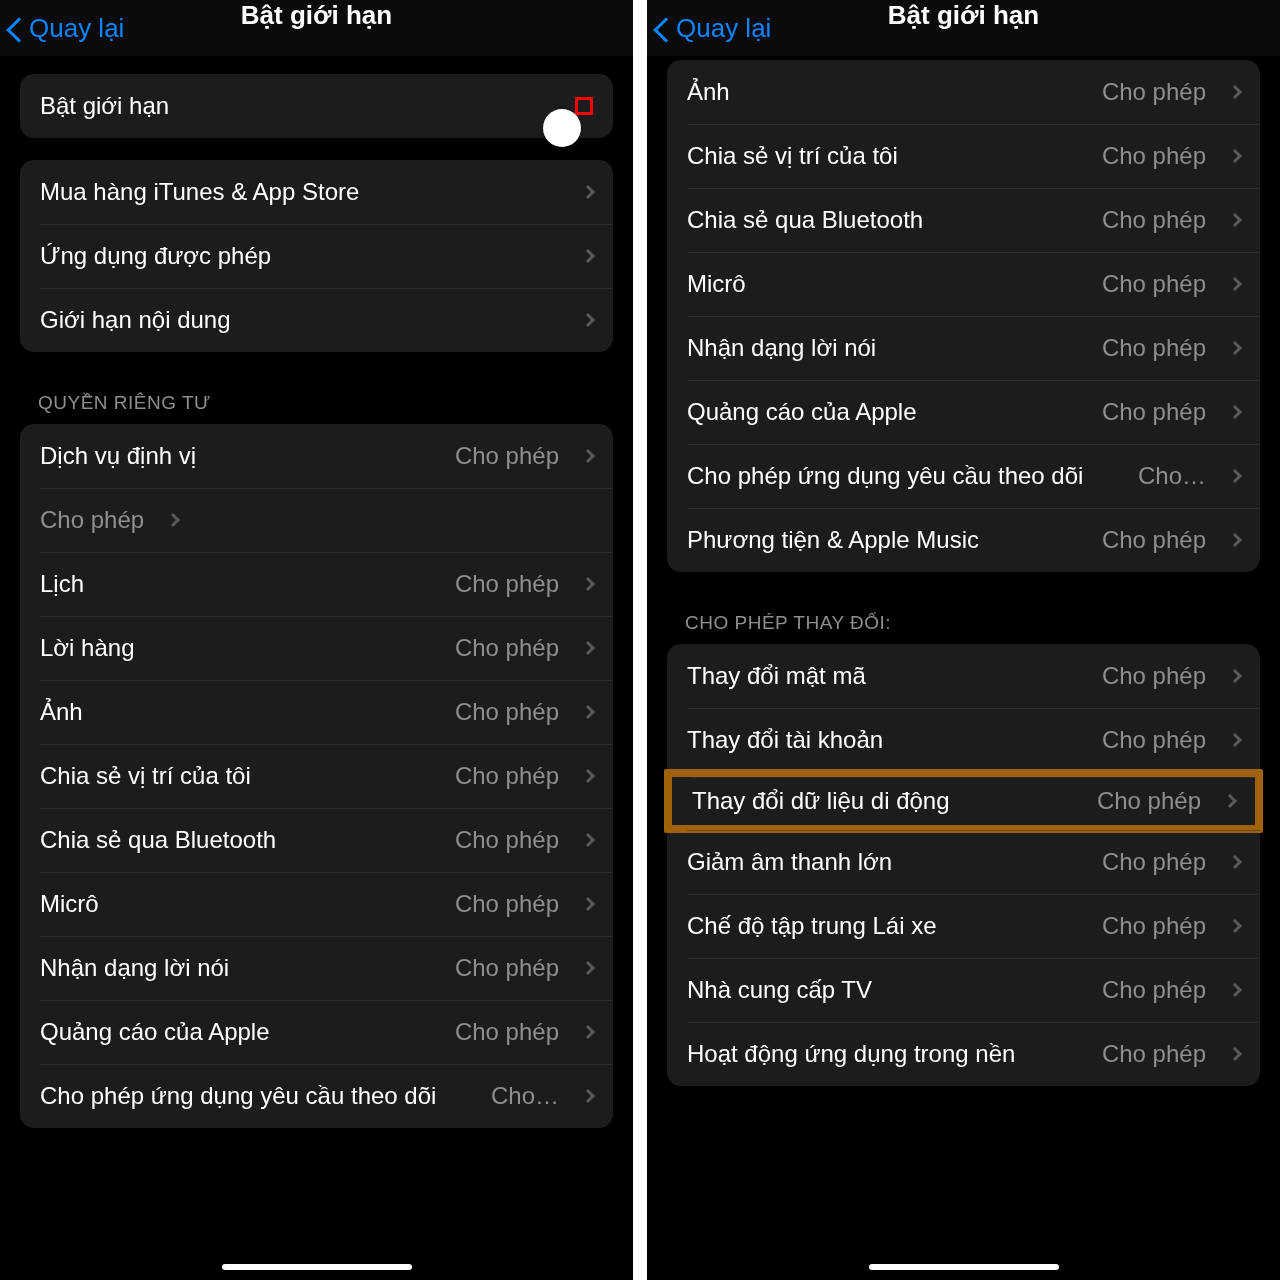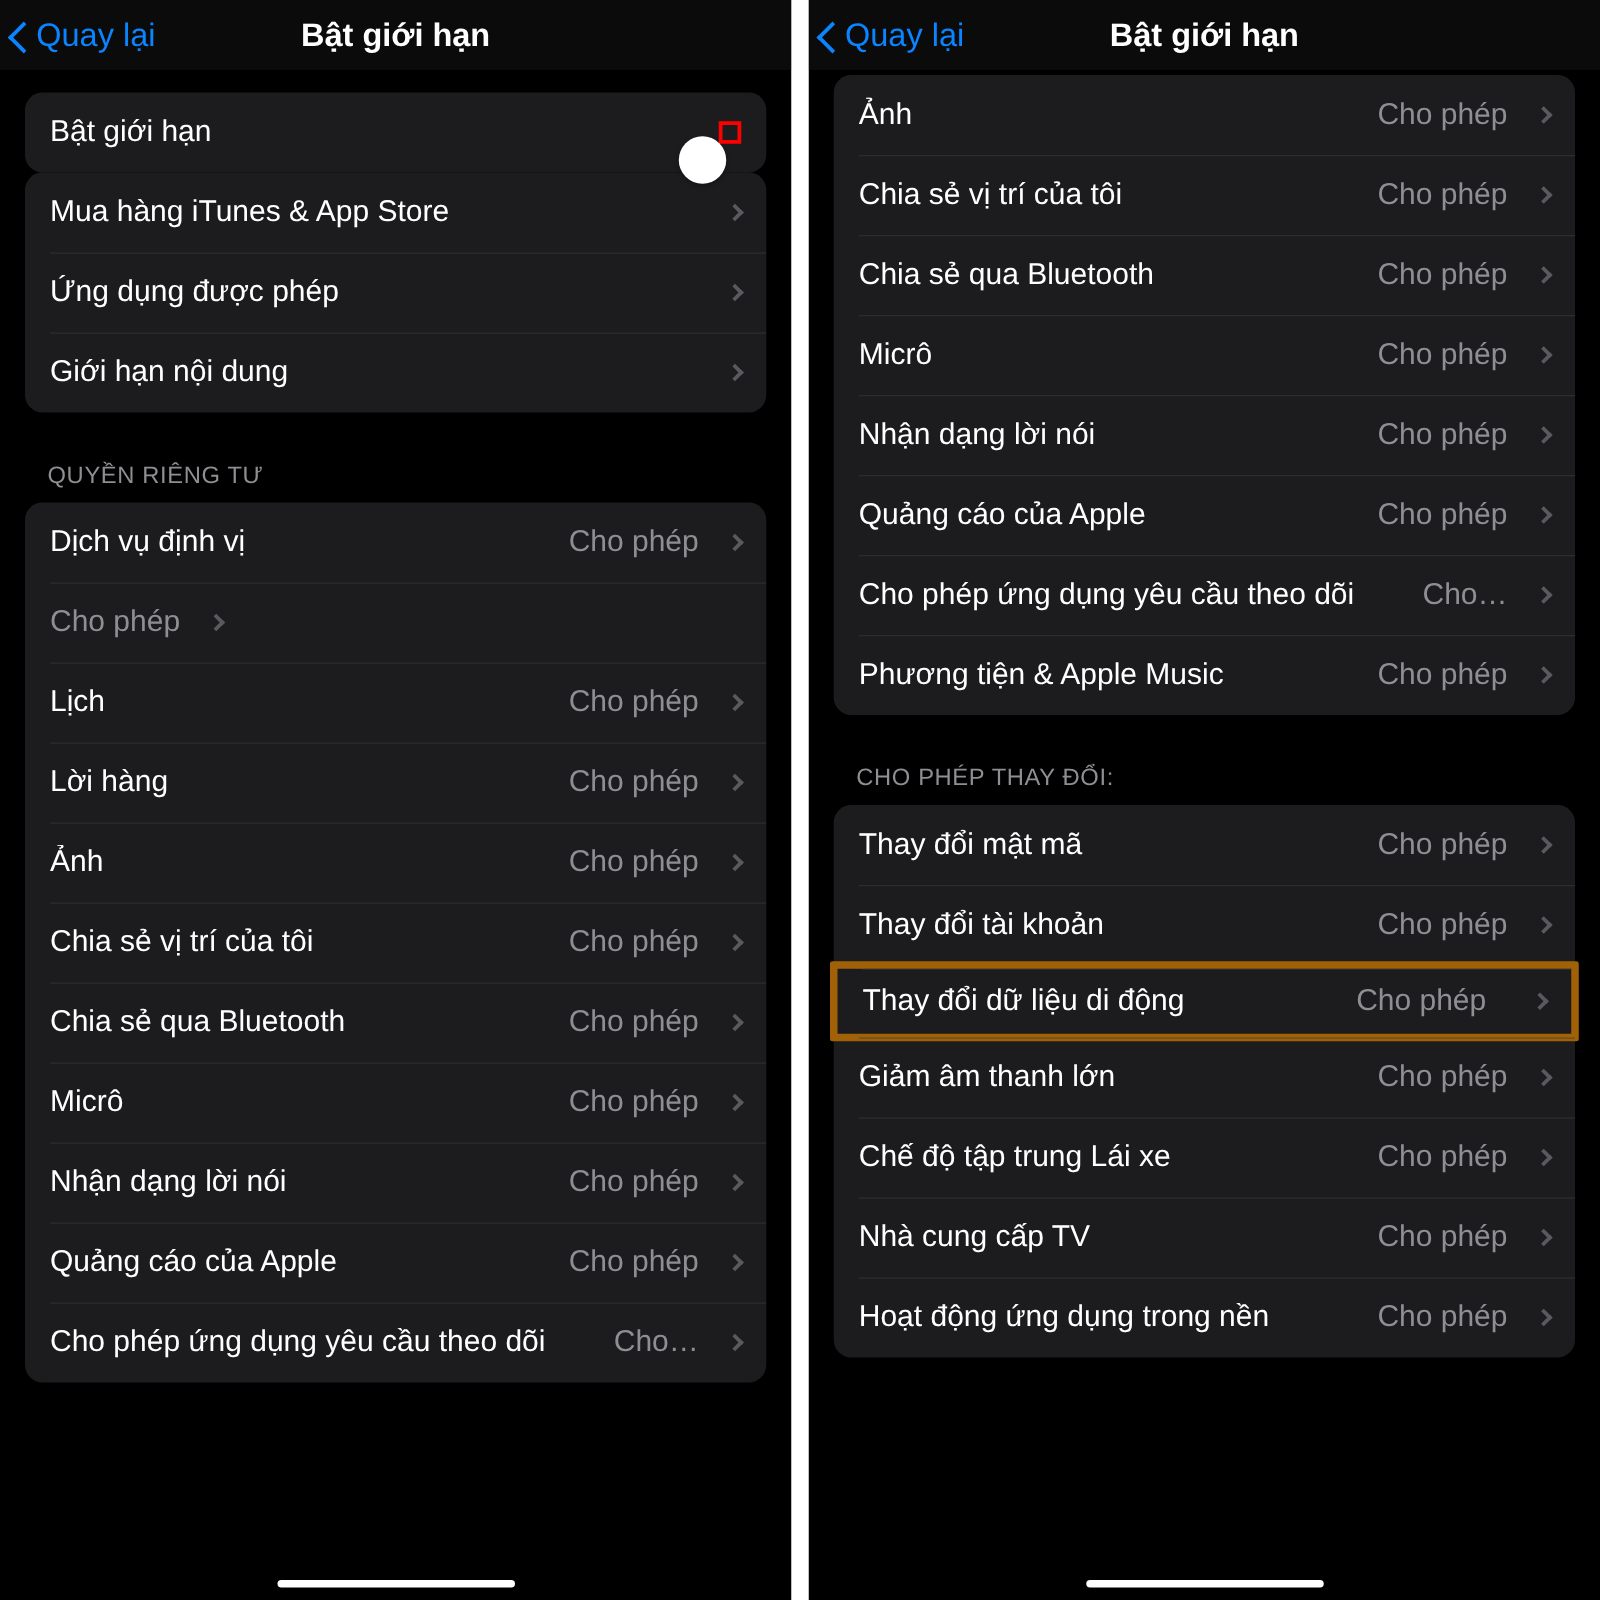--- a/index.html
+++ b/index.html
@@ -15,21 +15,20 @@
   .phone {
     width: 633px;
     height: 1280px;
     background: #000;
     overflow: hidden;
     border-radius: 0;
   }
   .navbar {
     height: 56px;
     display: flex;
-    align-items: center;
     position: relative;
     padding: 0 10px;
     background: #0b0b0b;
   }
   .back {
     display: flex;
     align-items: center;
     color: #0a84ff;
     font-size: 26px;
     cursor: pointer;
@@ -56,20 +55,21 @@
     font-weight: 600;
     pointer-events: none;
   }
   .content {
     padding: 0 20px 20px 20px;
     overflow: hidden;
   }
   .group {
     background: #1c1c1e;
     border-radius: 14px;
+    margin-top: 22px;
   }
   .group.first { margin-top: 18px; }
   .section-header {
     color: #8e8e93;
     font-size: 19px;
     text-transform: uppercase;
     letter-spacing: 0.5px;
     margin-top: 40px;
     margin-left: 18px;
   }
@@ -123,24 +123,23 @@
   }
   .switch .knob {
     position: absolute;
     top: 3px; right: 3px;
     width: 38px; height: 38px;
     background: #fff;
     border-radius: 50%;
     box-shadow: 0 2px 4px rgba(0,0,0,0.3);
   }
   .highlight {
-    border: 6px solid #a16207;
+    border: 8px solid #a16207;
     border-radius: 2px;
     margin: -3px;
-    gap: 14px;
   }
   .home-indicator {
     position: absolute;
     bottom: 10px;
     left: 50%;
     transform: translateX(-50%);
     width: 190px; height: 6px;
     background: #fff;
     border-radius: 3px;
   }

